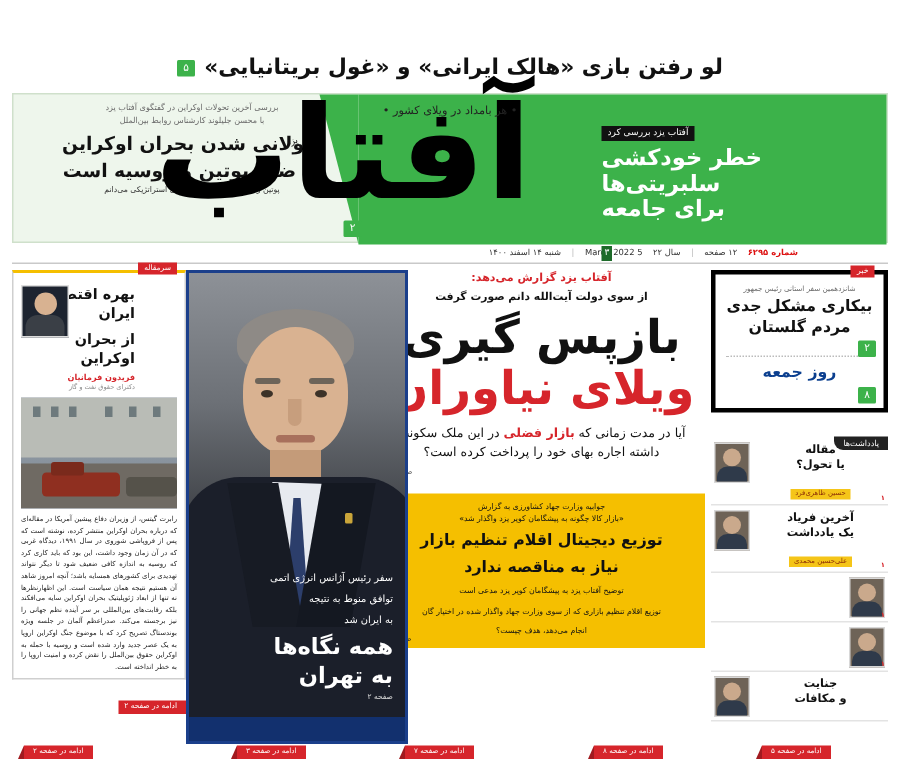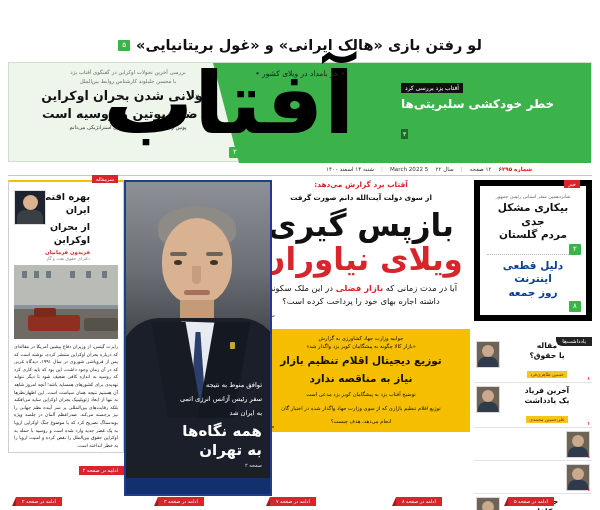--- a/index.html
+++ b/index.html
@@ -83,21 +83,21 @@
   
   .mast-right{
     position:absolute;right:10px;top:12px;width:180px;z-index:6;
     text-align:left;
   }
   .mast-right .tag{
     display:inline-block;background:#111;color:#fff;
     font-size:6px;padding:1.5px 4px;margin-bottom:3px;
   }
   .mast-right h2{
-    margin:0;font-size:12px;font-weight:bold;color:#fff;line-height:17px;
+    margin:0;font-size:15px;font-weight:bold;color:#fff;line-height:17px;
     letter-spacing:-.2px;
   }
   .mast-right .pg{position:absolute;left:0;bottom:-26px;}
   .pg-badge-dark{
     display:inline-block;background:#1d6b2a;color:#fff;
     font-size:6px;line-height:8px;padding:1px 2px;
   }
 
   
   .datebar{
@@ -112,21 +112,21 @@
   
   .cols{
     position:absolute;left:8px;top:180px;width:584px;height:322px;
   }
 
   
   .col-right{
     position:absolute;right:0;top:0;width:118px;height:322px;
   }
   .sb-box{
-    border:6px solid #000000;box-sizing:border-box;padding:4px 5px 6px;
+    border:3px solid #000000;box-sizing:border-box;padding:4px 5px 6px;
     position:relative;background:#fff;
   }
   .sb-tag{
     position:absolute;right:6px;top:-6px;background:#d6252b;color:#fff;
     font-size:5.2px;padding:1px 4px;
   }
   .sb-kick{font-size:4.8px;color:#6b6b6b;text-align:center;margin:4px 0 2px;}
   .sb-h{
     font-size:10.5px;font-weight:bold;color:#111;text-align:center;
     line-height:13.5px;letter-spacing:-.2px;margin:0;
@@ -388,20 +388,21 @@
       <p class="kick">با محسن جلیلوند کارشناس روابط بین‌الملل</p>
       <h2>طولانی شدن بحران اوکراین</h2>
       <h2>به ضرر پوتین و روسیه است</h2>
       <p class="lede">پوتین را برنده‌ی تاکتیکی و بازنده‌ی استراتژیکی می‌دانم</p>
       <span class="pg pg-badge-green">۲</span>
     </div>
 
     <div class="mast-right">
       <span class="tag">آفتاب یزد بررسی کرد</span>
       <h2>خطر خودکشی سلبریتی‌ها</h2>
+      <h2>برای جامعه</h2>
       <span class="pg pg-badge-dark">۳</span>
     </div>
   </div>
 
   <div class="datebar">
     <span class="red">شماره ۶۲۹۵</span>
     <span>۱۲ صفحه</span>
     <span class="sep">|</span>
     <span>سال ۲۲</span>
     <span>5 March 2022</span>
@@ -412,33 +413,32 @@
   <div class="cols">
 
     <div class="col-right">
       <div class="sb-box">
         <span class="sb-tag">خبر</span>
         <div class="sb-kick">شانزدهمین سفر استانی رئیس جمهور</div>
         <h3 class="sb-h">بیکاری مشکل جدی</h3>
         <h3 class="sb-h">مردم گلستان</h3>
         <span class="pg-badge-green" style="position:absolute;right:5px;margin-top:2px;">۲</span>
         <div class="sb-rule" style="margin-top:12px;"></div>
-        <h3 class="sb-h blue">دلیل قطعی اینترنت</h3>
         <h3 class="sb-h blue">روز جمعه</h3>
         <span class="pg-badge-green" style="position:absolute;right:5px;margin-top:2px;">۸</span>
         <div style="height:10px;"></div>
       </div>
 
       <div class="notes-head">
         <span class="lbl">یادداشت‌ها</span>
       </div>
 
       <div id="notes-list">
           <div class="note">
-            <div class="txt"><div class="ti">مقاله</div><div class="ti">یا حقوق؟</div><span class="au">حسین ظاهری‌فرد</span></div>
+            <div class="txt"><div class="ti">مقاله</div><div class="ti">یا تحول؟</div><span class="au">حسین ظاهری‌فرد</span></div>
             <div class="ph"></div>
             <span class="np"><b>۱</b></span>
           </div>
           <div class="note">
             <div class="txt"><div class="ti">آخرین فریاد</div><div class="ti">یک یادداشت</div><span class="au">علی‌حسین محمدی</span></div>
             <div class="ph"></div>
             <span class="np"><b>۱</b></span>
           </div>
           <div class="note">
             <div class="ph"></div>
@@ -524,22 +524,22 @@
       <div class="ph-mouth"></div>
       <div class="ph-neck"></div>
       <div class="ph-suit"></div>
       <div class="ph-shirt"></div>
       <div class="ph-tie"></div>
       <div class="ph-lapelL"></div>
       <div class="ph-lapelR"></div>
       <div class="ph-pin"></div>
     </div>
     <div class="photo-cap">
+      <p class="k">سفر رئیس آژانس انرژی اتمی</p>
       <p class="k">توافق منوط به نتیجه</p>
-      <p class="k">سفر رئیس آژانس انرژی اتمی</p>
       <p class="k">به ایران شد</p>
       <h3>همه نگاه‌ها</h3>
       <h3>به تهران</h3>
       <span class="pg">صفحه ۲</span>
     </div>
     <div class="photo-strip"></div>
   </div>
 
   <div class="bottom-row" id="bottom-row">
       <span class="bb" style="left: 8px;">ادامه در صفحه ۲</span>

